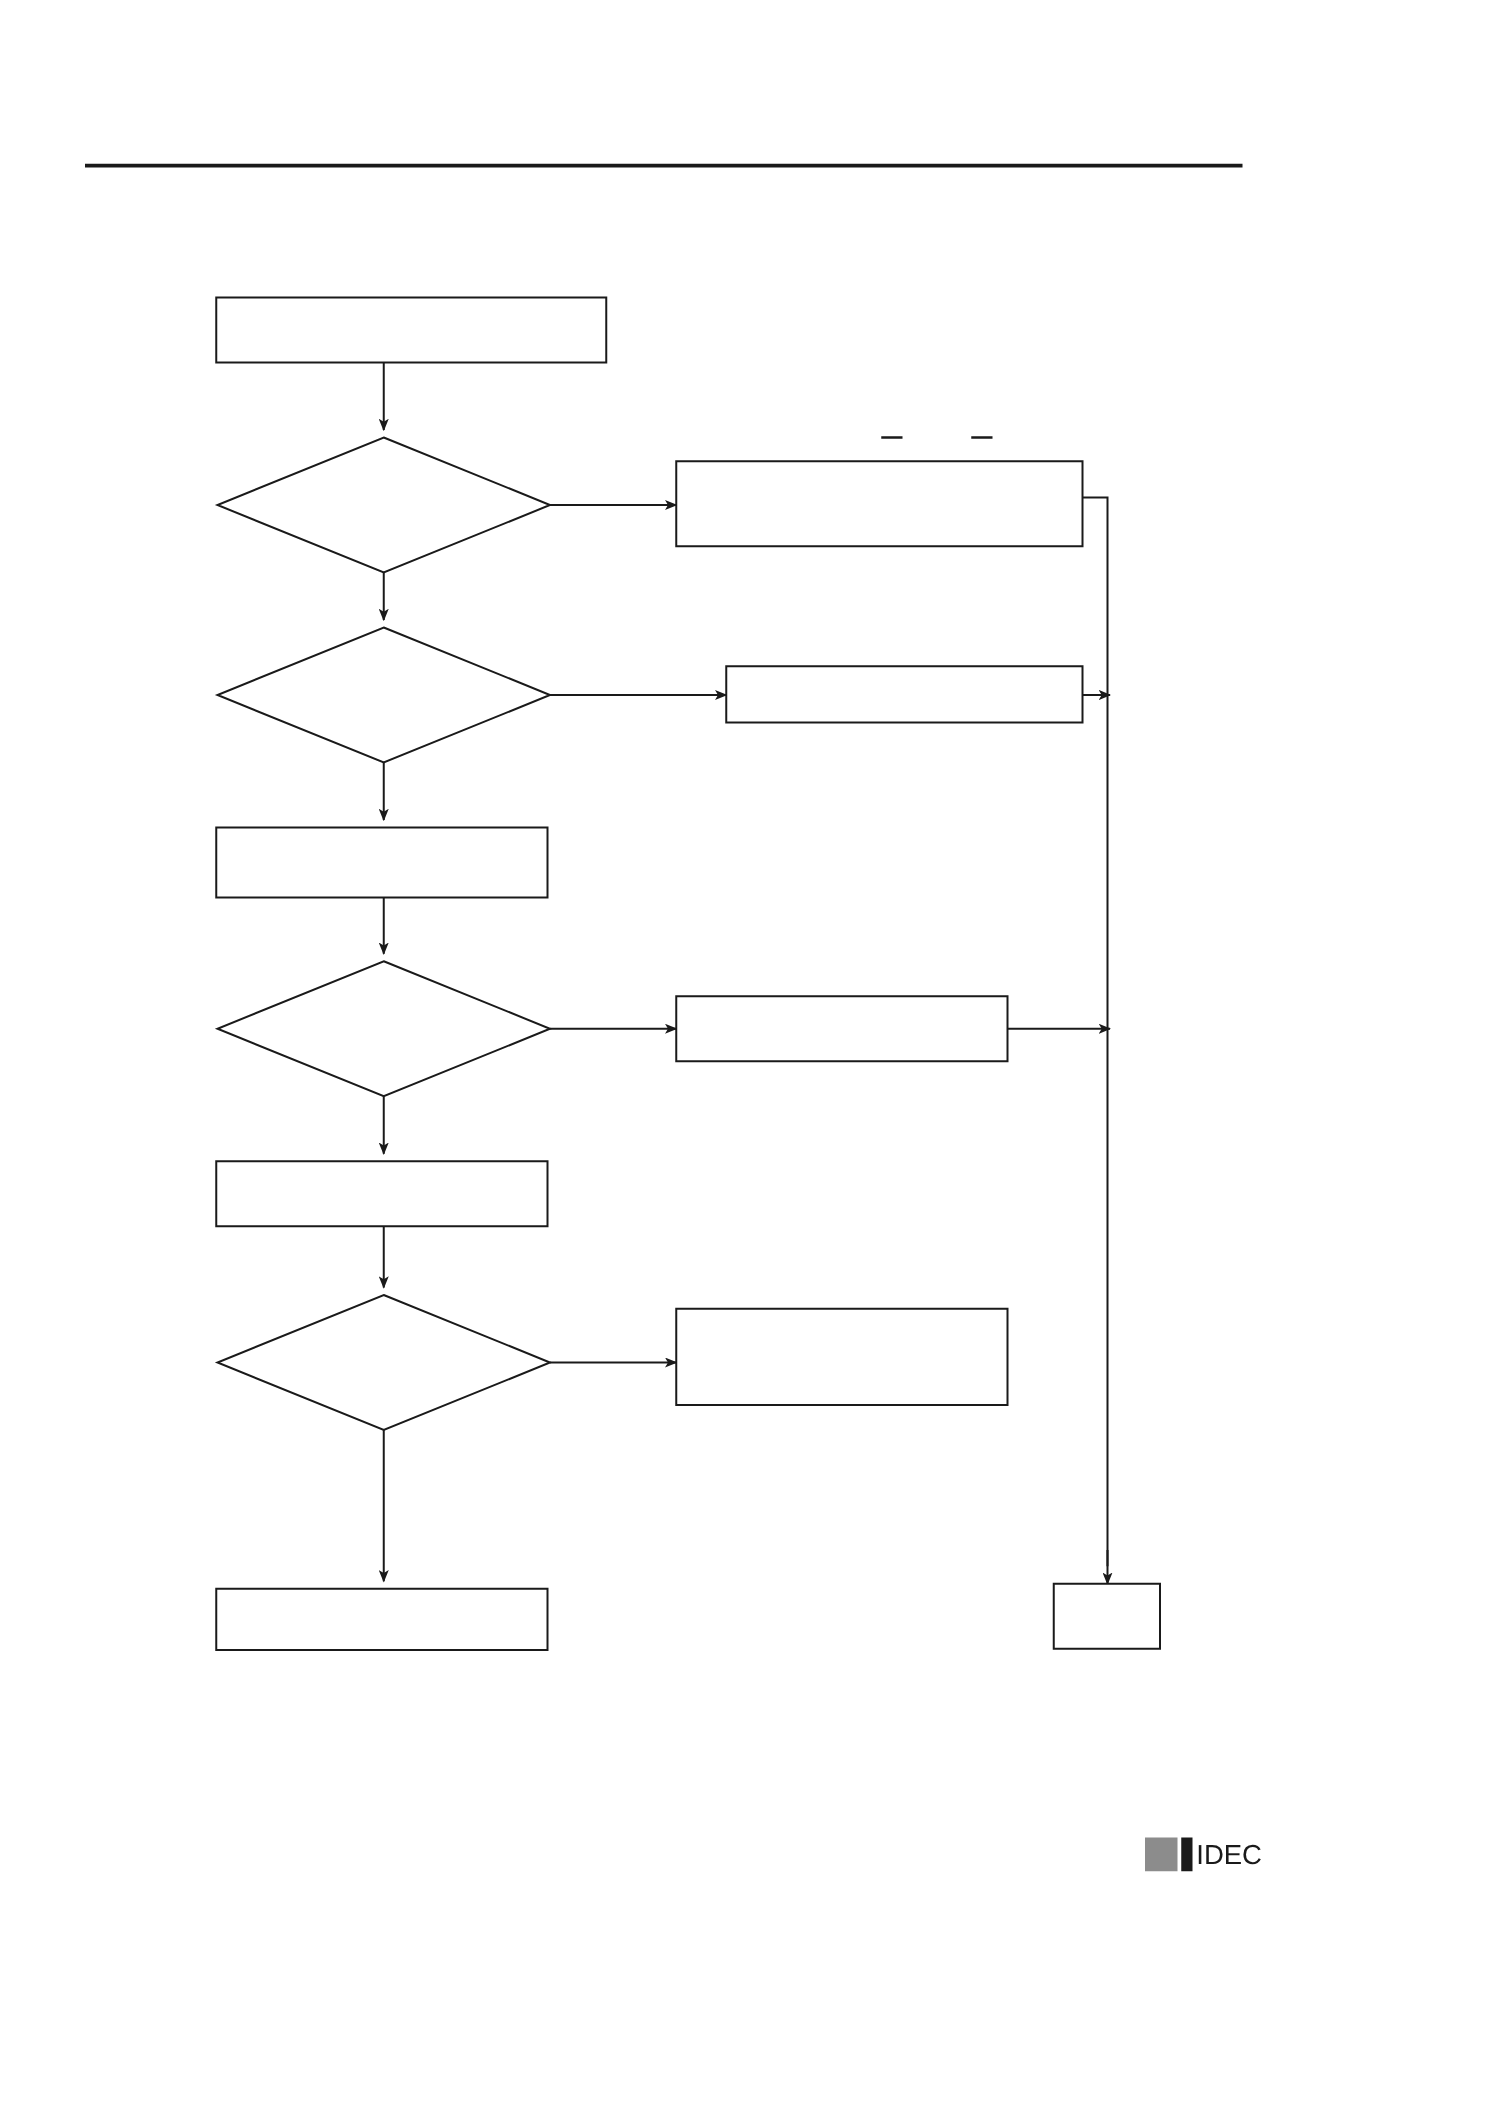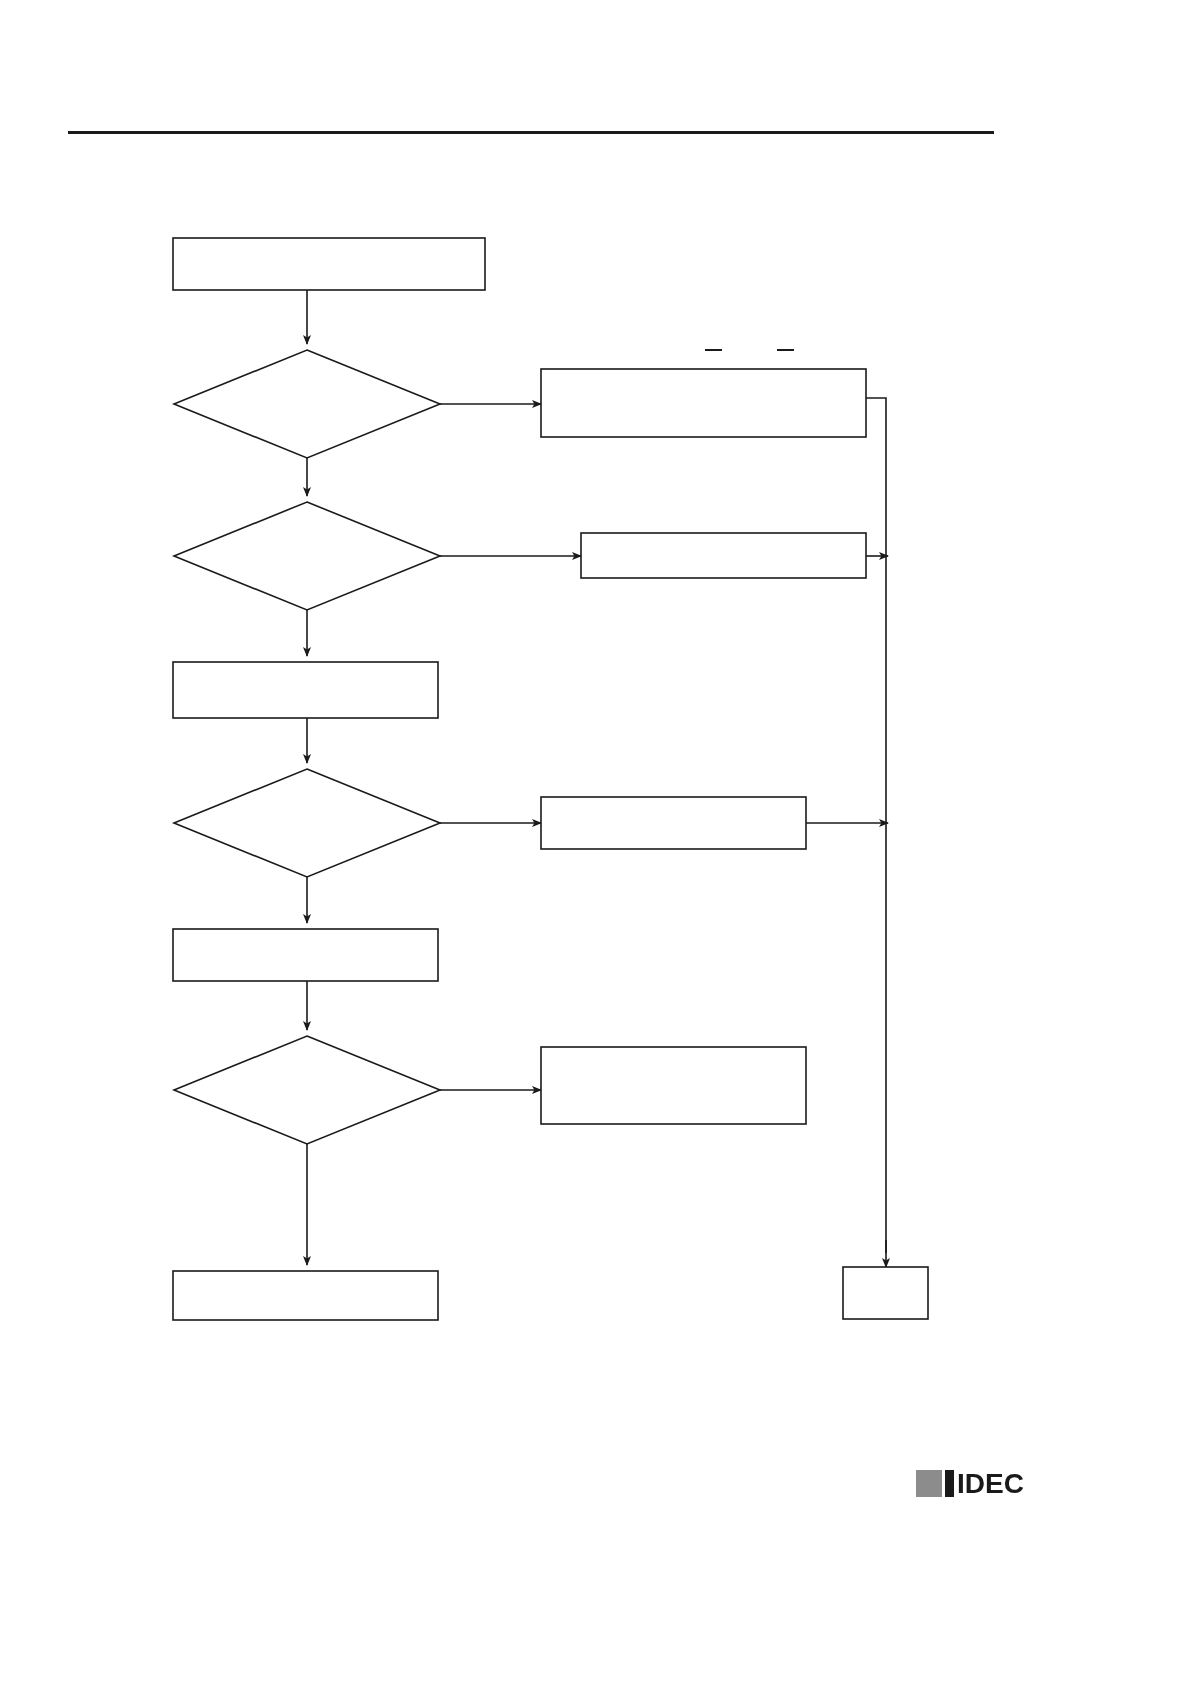--- a/index.html
+++ b/index.html
@@ -48,22 +48,22 @@
     margin-right: 3px;
   }
   .logo-bar {
     width: 9px;
     height: 27px;
     background: #1a1a1a;
     margin-right: 3px;
   }
   .logo-text {
     font-family: "Liberation Sans", sans-serif;
-    font-weight: bold;
-    font-size: 28px;
+    font-weight: normal;
+    font-size: 22px;
     letter-spacing: 0px;
     color: #1a1a1a;
     line-height: 27px;
   }
   
   .stray-mark {
     position: absolute;
     background: #1a1a1a;
     height: 2px;
   }

